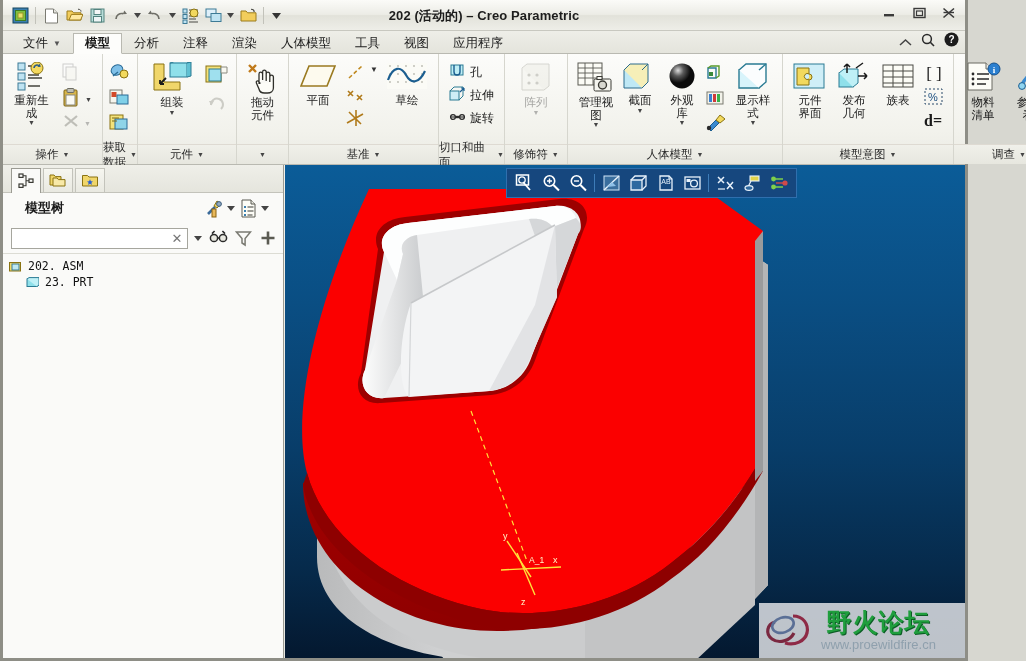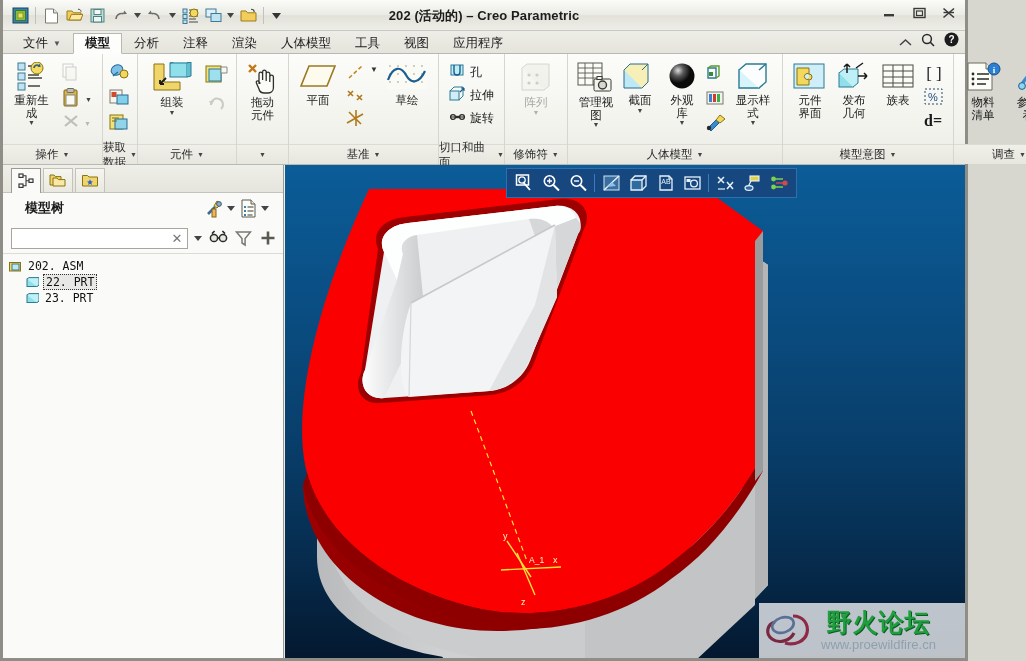--- a/index.html
+++ b/index.html
@@ -775,29 +775,20 @@
     <div class="treebody">
       <div class="trow" style="padding-left:0px">
         <span class="ticon">
           <svg width="13" height="11" viewBox="0 0 13 11">
               <rect x="0.5" y="1.5" width="11" height="8.5" fill="#f0d96a" stroke="#8a7312"></rect>
               <rect x="3" y="3" width="7" height="6" fill="#bfe8f0" stroke="#3a7b93"></rect>
             </svg>
         </span>
         <span class="tname">202. ASM</span>
       </div>
-      <div class="trow selected" style="padding-left:17px">
-        <span class="ticon">
-          <svg width="13" height="11" viewBox="0 0 13 11">
-              <rect x="1" y="2" width="10" height="7.5" fill="#8fe0ea" stroke="#2a7b93"></rect>
-              <path d="M1 2l2-1.4h10v7.5l-2 1.4" fill="#bff0f6" stroke="#2a7b93"></path>
-            </svg>
-        </span>
-        <span class="tname">22. PRT</span>
-      </div>
       <div class="trow" style="padding-left:17px">
         <span class="ticon">
           <svg width="13" height="11" viewBox="0 0 13 11">
               <rect x="1" y="2" width="10" height="7.5" fill="#8fe0ea" stroke="#2a7b93"></rect>
               <path d="M1 2l2-1.4h10v7.5l-2 1.4" fill="#bff0f6" stroke="#2a7b93"></path>
             </svg>
         </span>
         <span class="tname">23. PRT</span>
       </div>
     </div>

